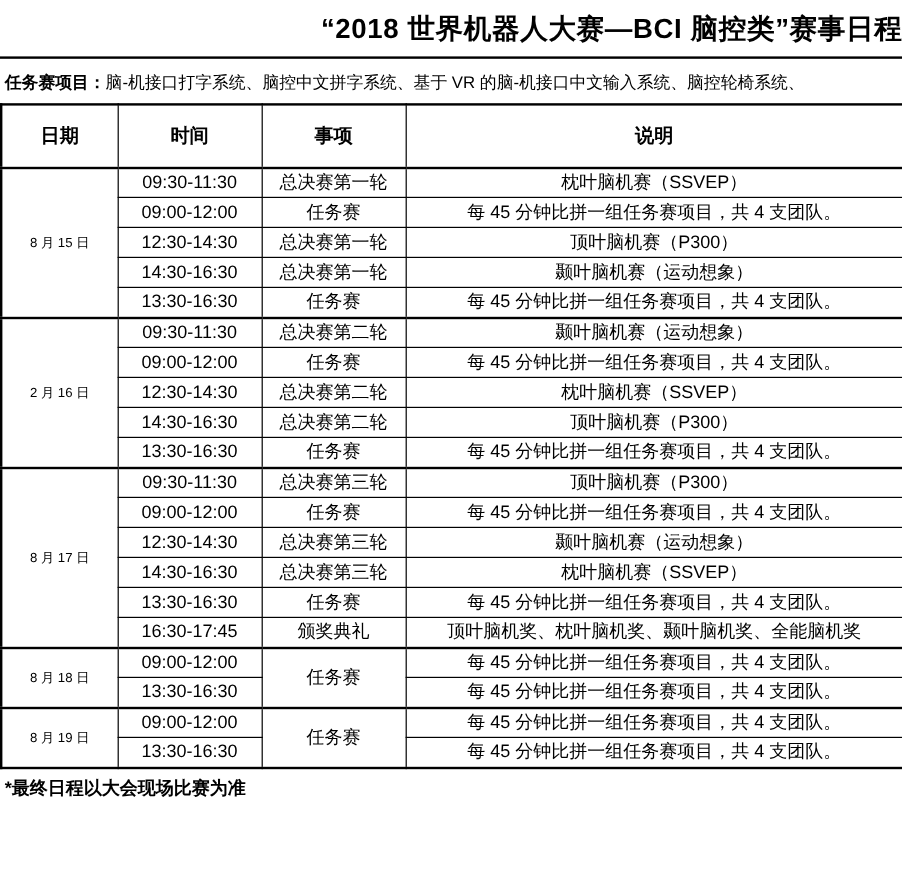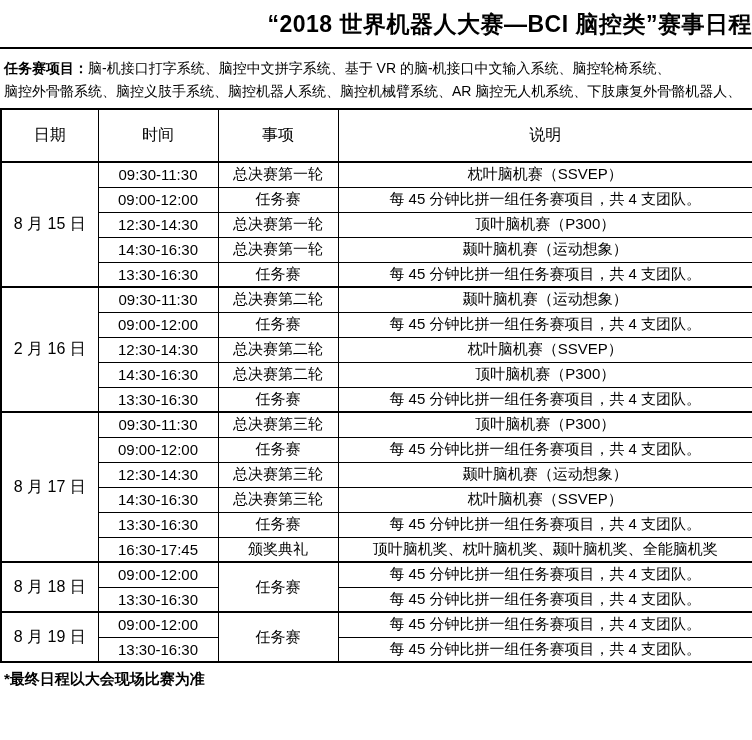--- a/index.html
+++ b/index.html
@@ -35,44 +35,43 @@
   .schedule th, .schedule td {
     border: 1px solid #000;
     text-align: center;
     vertical-align: middle;
     padding: 0 2px;
     overflow: hidden;
   }
   .schedule thead th {
     height: 53px;
     font-size: 16px;
-    font-weight: normal;
+    font-weight: bold;
     border-bottom: 2px solid #000;
   }
   .schedule tbody td {
     height: 25px;
     font-size: 15px;
     white-space: nowrap;
   }
-  .schedule td.date-cell { font-size: 16px; }
+  .schedule td.date-cell { font-size: 11px; }
   tr.group-start td { border-top: 2px solid #000; }
   .footnote {
     font-size: 15px;
     font-weight: bold;
     padding: 7px 0 0 4px;
   }
 </style>
 </head>
 <body>
 
 <div class="title">“2018 世界机器人大赛—BCI 脑控类”赛事日程</div>
 
 <div class="intro">
   <div class="intro-line"><span class="intro-label">任务赛项目：</span><span>脑-机接口打字系统、脑控中文拼字系统、基于 VR 的脑-机接口中文输入系统、脑控轮椅系统、</span></div>
-  <div class="intro-line">脑控外骨骼系统、脑控义肢手系统、脑控机器人系统、脑控机械臂系统、AR 脑控无人机系统、下肢康复外骨骼机器人、</div>
 </div>
 
 <table class="schedule">
   <colgroup>
     <col style="width:97px">
     <col style="width:120px">
     <col style="width:120px">
     <col style="width:415px">
   </colgroup>
   <thead>

